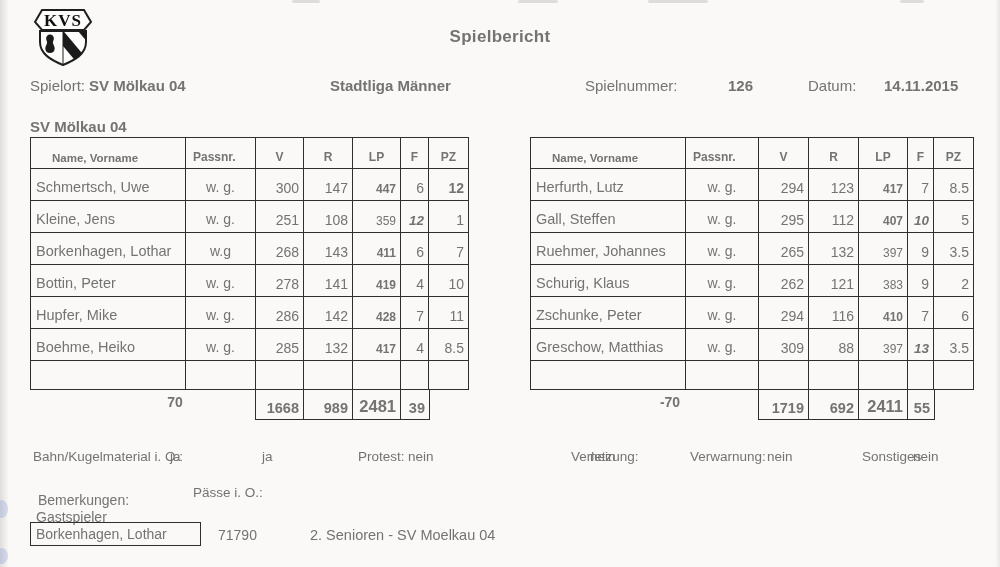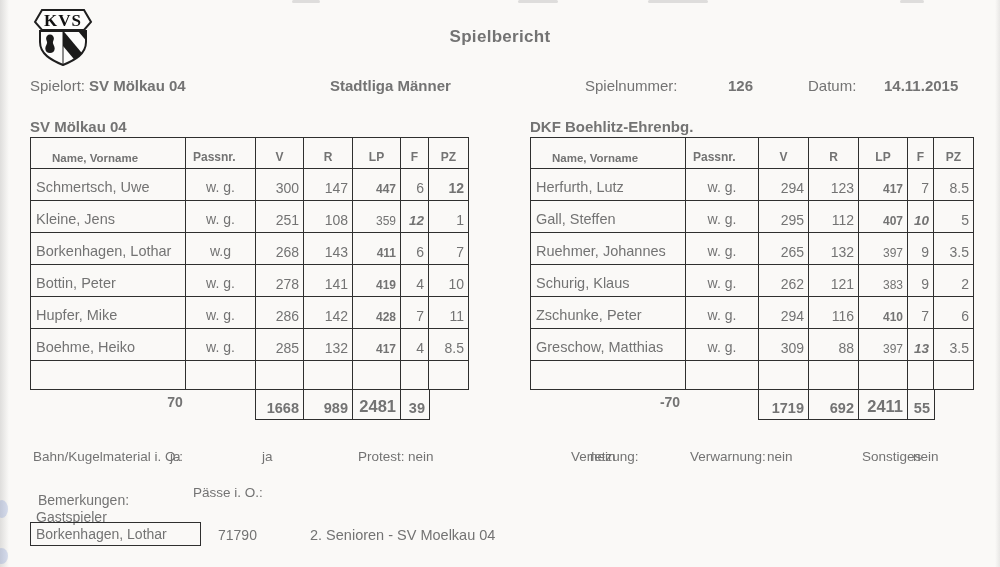--- a/index.html
+++ b/index.html
@@ -82,21 +82,20 @@
   <div class="doc-title">Spielbericht</div>
   <span class="info" style="left:30px;">Spielort:</span>
   <span class="info b" style="left:89px;">SV Mölkau 04</span>
   <span class="info b" style="left:330px;">Stadtliga Männer</span>
   <span class="info" style="left:585px;">Spielnummer:</span>
   <span class="info b" style="left:728px;">126</span>
   <span class="info" style="left:808px;">Datum:</span>
   <span class="info b" style="left:873px;margin-left:11px;">14.11.2015</span>
 
   <div class="team-title" style="left:30px;">SV Mölkau 04</div>
-  <div class="team-title" style="left:530px;">DKF Boehlitz-Ehrenbg.</div>
 
   <div id="table-0" class="ktable" style="left: 30px; width: 437px; grid-template-columns: 155px 70px 48px 49px 48px 28px 39px; grid-template-rows: 30px repeat(6, 32px) 29px;">
       <div class="cell hdr h-name br">Name, Vorname</div>
       <div class="cell hdr h-pass br">Passnr.</div>
       <div class="cell hdr  br">V</div>
       <div class="cell hdr  br">R</div>
       <div class="cell hdr  br">LP</div>
       <div class="cell hdr  br">F</div>
       <div class="cell hdr ">PZ</div>
       <div class="cell bt br c-name">Schmertsch, Uwe</div>

